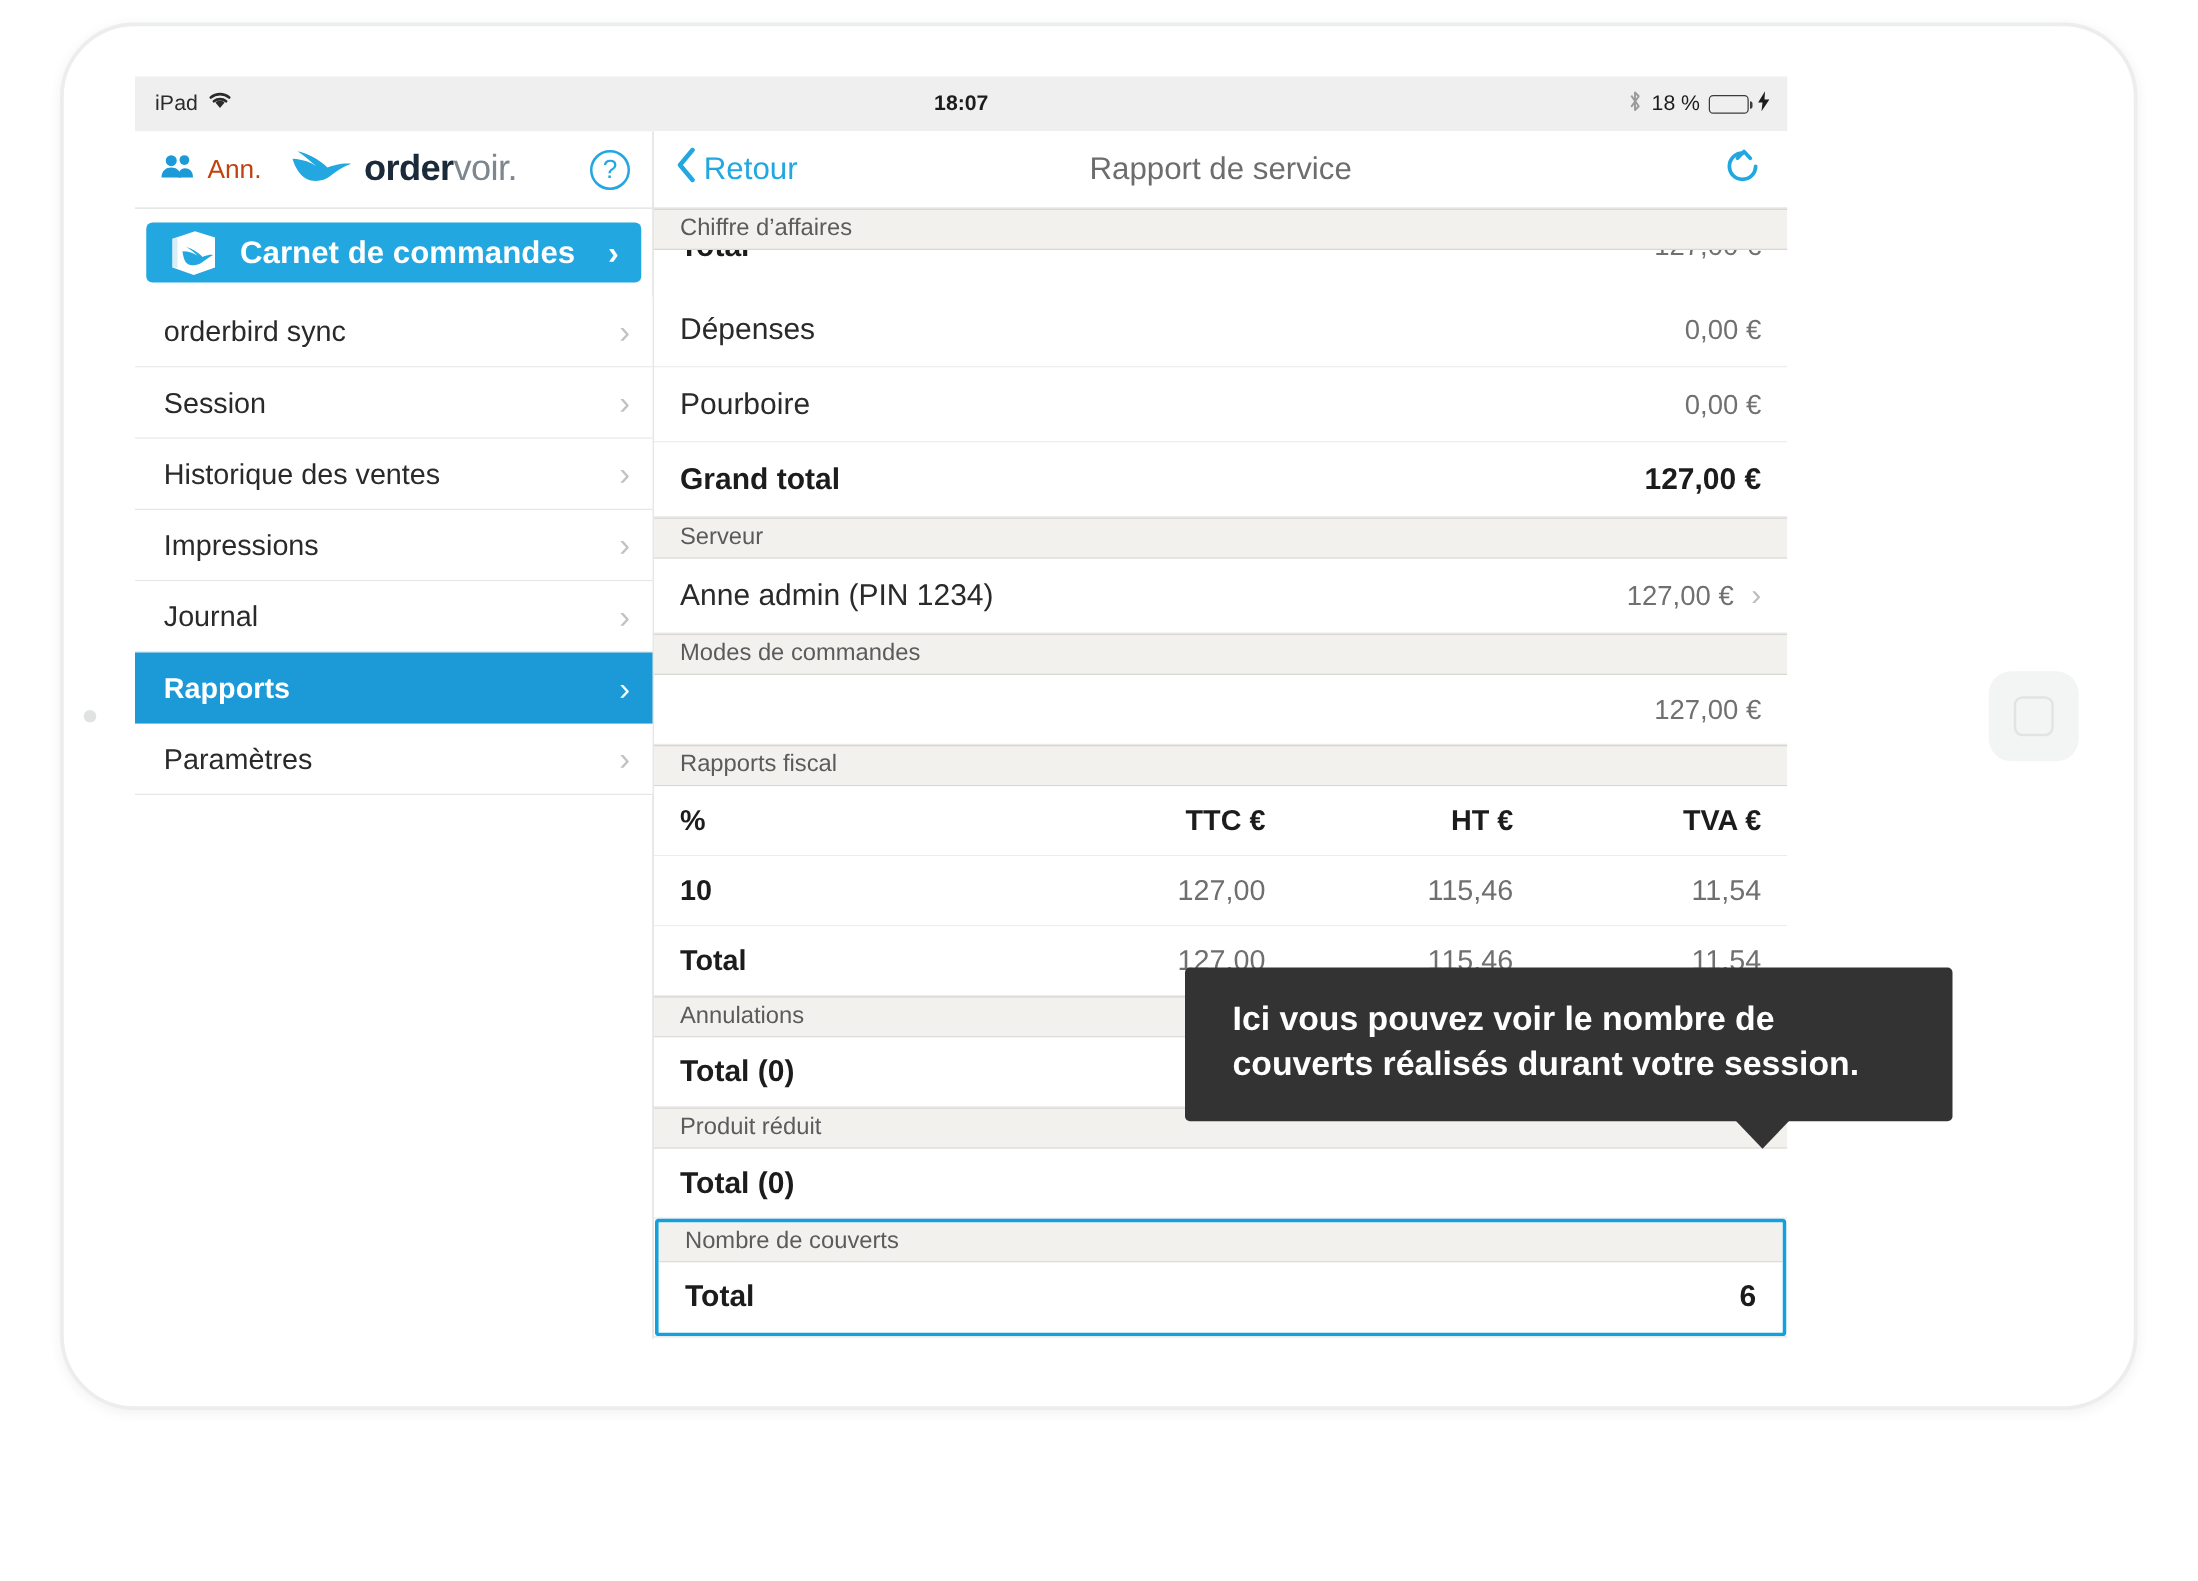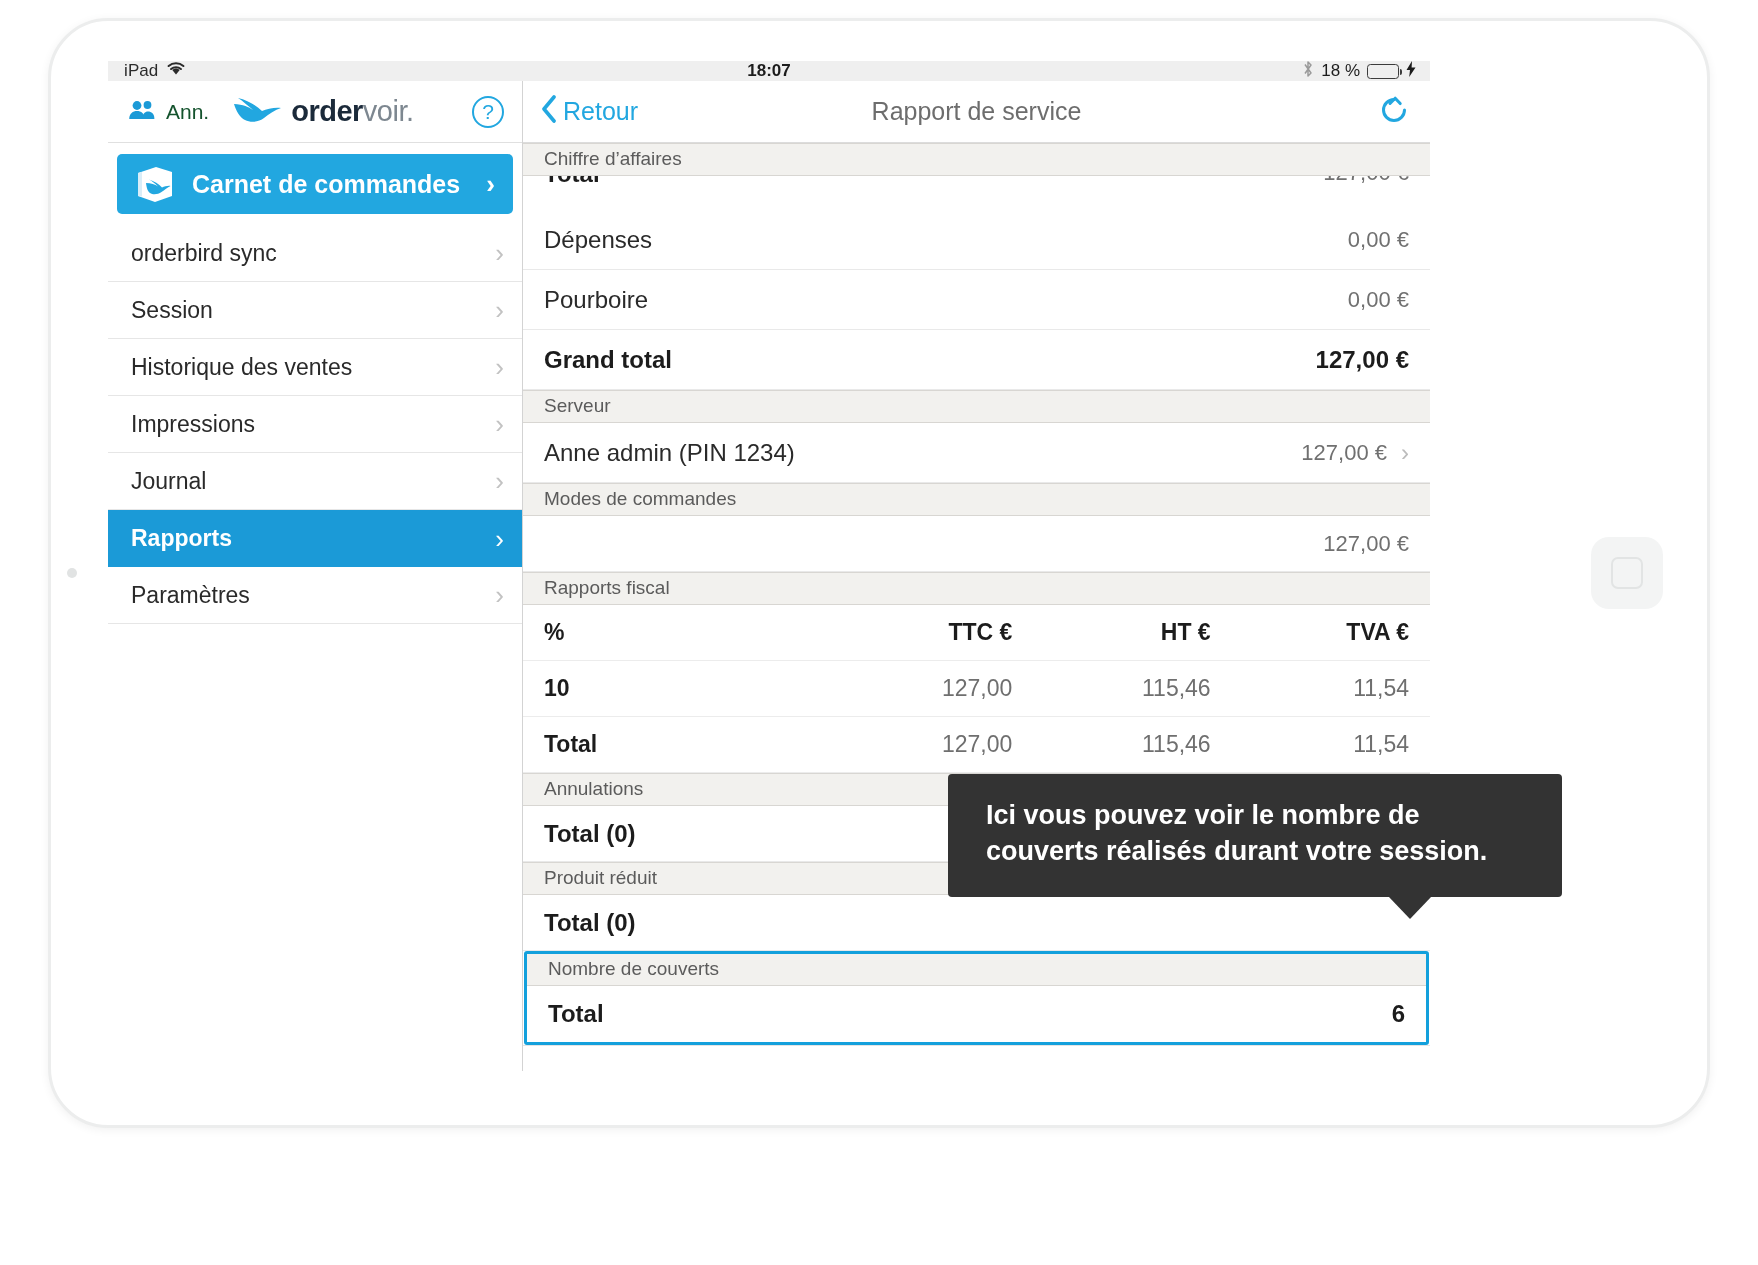--- a/index.html
+++ b/index.html
@@ -49,21 +49,21 @@
     left: 57px; top: 40px;
     width: 1322px; height: 1010px;
     background: #ffffff;
     overflow: hidden;
     display: flex;
     flex-direction: column;
   }
 
   
   #status-bar {
-    height: 20px;
+    height: 44px;
     background: #efefef;
     display: flex;
     align-items: center;
     padding: 0 14px 0 16px;
     font-size: 17px;
     color: #2b2b2b;
     flex: 0 0 auto;
     position: relative;
   }
   #status-left { display: flex; align-items: center; gap: 8px; }
@@ -124,21 +124,21 @@
     height: 62px;
     display: flex;
     align-items: center;
     padding: 0 18px 0 20px;
     border-bottom: 1px solid #e0e0e0;
     flex: 0 0 auto;
   }
   #account-chip {
     display: flex; align-items: center; gap: 8px;
   }
-  #account-label { font-size: 21px; color: #14532d; }
+  #account-label { font-size: 21px; color: #c2410c; }
   #brand-logo { margin-left: 22px; display: flex; align-items: center; gap: 8px; }
   #brand-text { font-size: 29px; letter-spacing: -0.5px; }
   #brand-text .b1 { color: #1b2a3a; font-weight: bold; }
   #brand-text .b2 { color: #7d8790; font-weight: normal; }
   #help-button {
     margin-left: auto;
     width: 32px; height: 32px;
     border: 2px solid #22a7e0;
     border-radius: 50%;
     color: #22a7e0;
@@ -162,21 +162,21 @@
   }
   .menu-item .chev {
     margin-left: auto;
     color: #c2c2c2;
     font-size: 26px;
     line-height: 1;
     font-weight: 300;
   }
   .menu-item.primary {
     margin: 0 9px 11px 9px;
-    height: 60px;
+    height: 48px;
     background: #22a7e0;
     color: #ffffff;
     border-radius: 5px;
     border-bottom: none;
     font-size: 25px;
     font-weight: bold;
     padding-left: 17px;
   }
   .menu-item.primary .chev { color: #ffffff; font-weight: bold; }
   .menu-item.selected {

